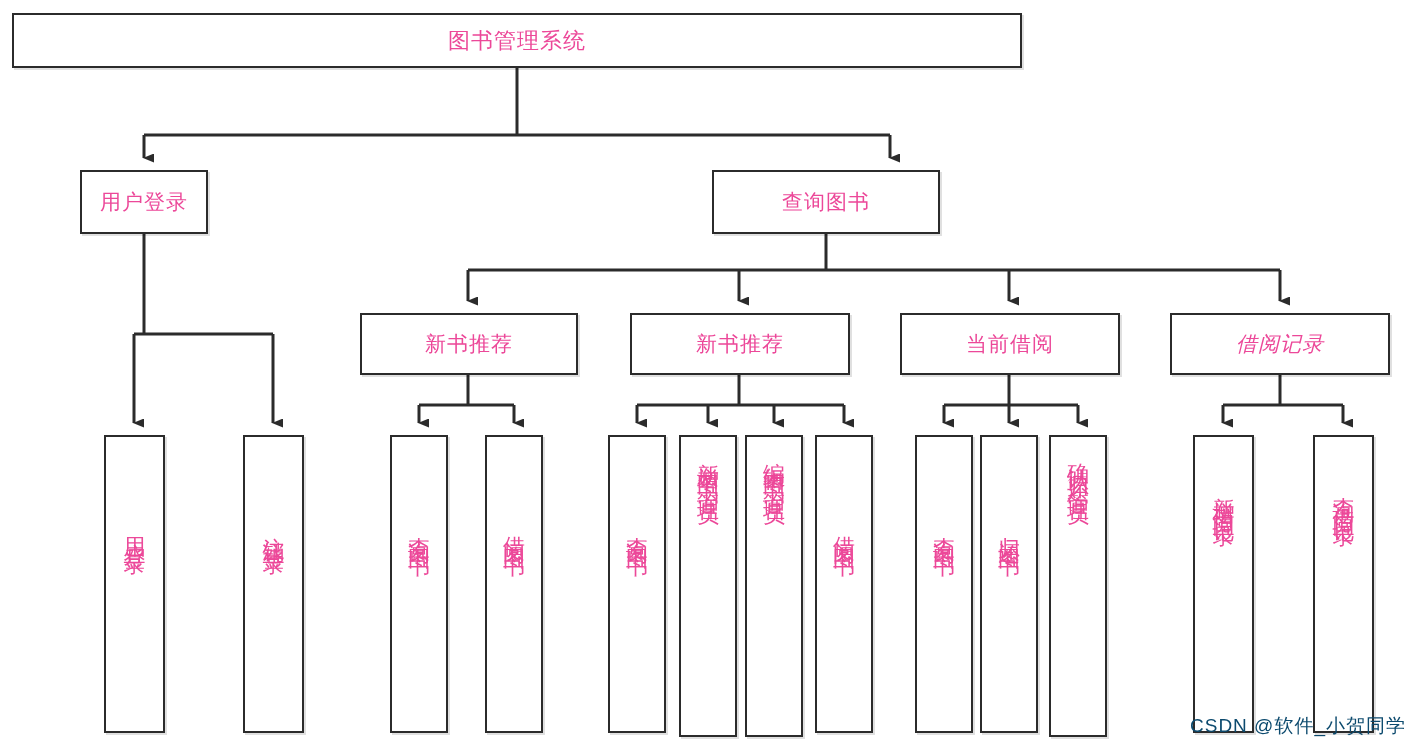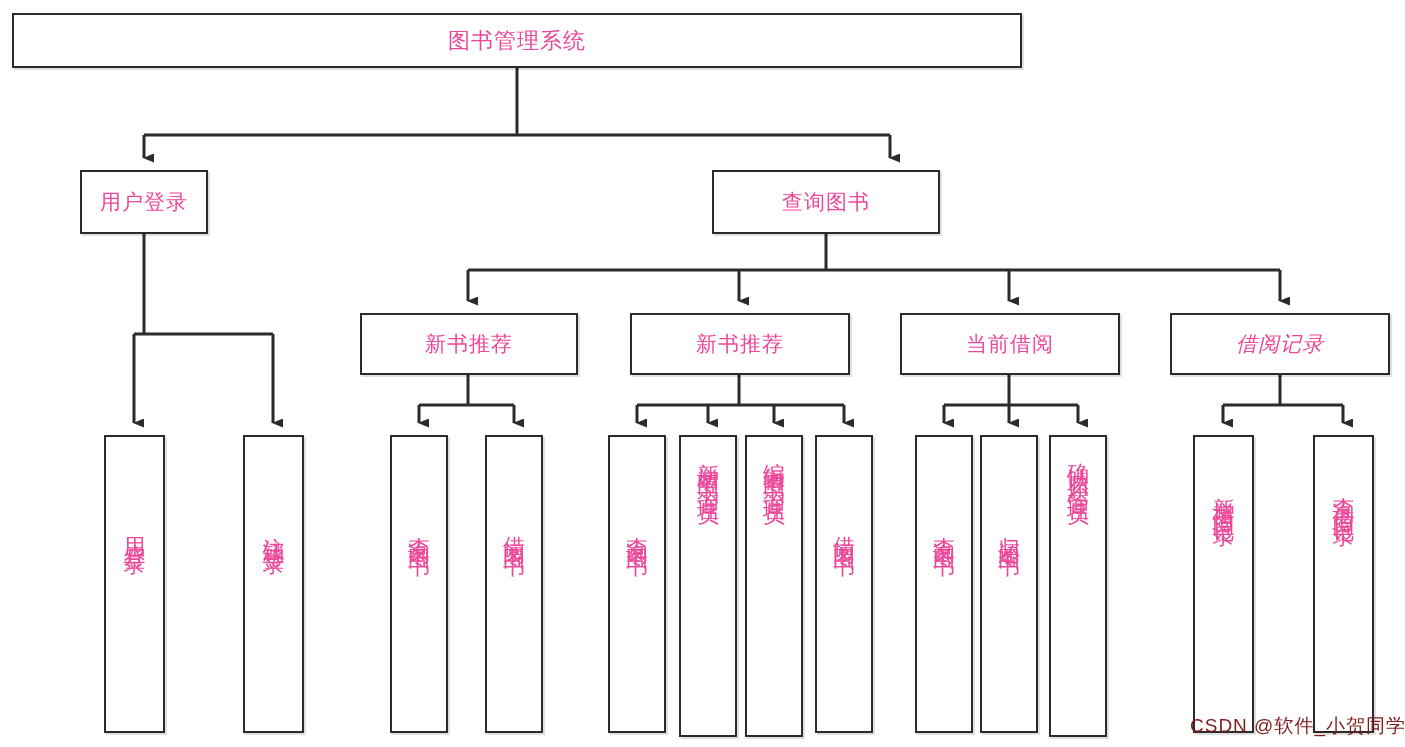--- a/index.html
+++ b/index.html
@@ -60,21 +60,21 @@
     font-size: 22px;
     letter-spacing: 6px;
     line-height: 1;
     white-space: nowrap;
   }
   .watermark {
     position: absolute;
     left: 1190px;
     top: 713px;
     font-size: 19px;
-    color: #7f1d1d;
+    color: #0c4a6e;
     letter-spacing: 1px;
     white-space: nowrap;
     pointer-events: none;
   }
 </style>
 </head>
 <body>
 
 <div id="canvas">
 

